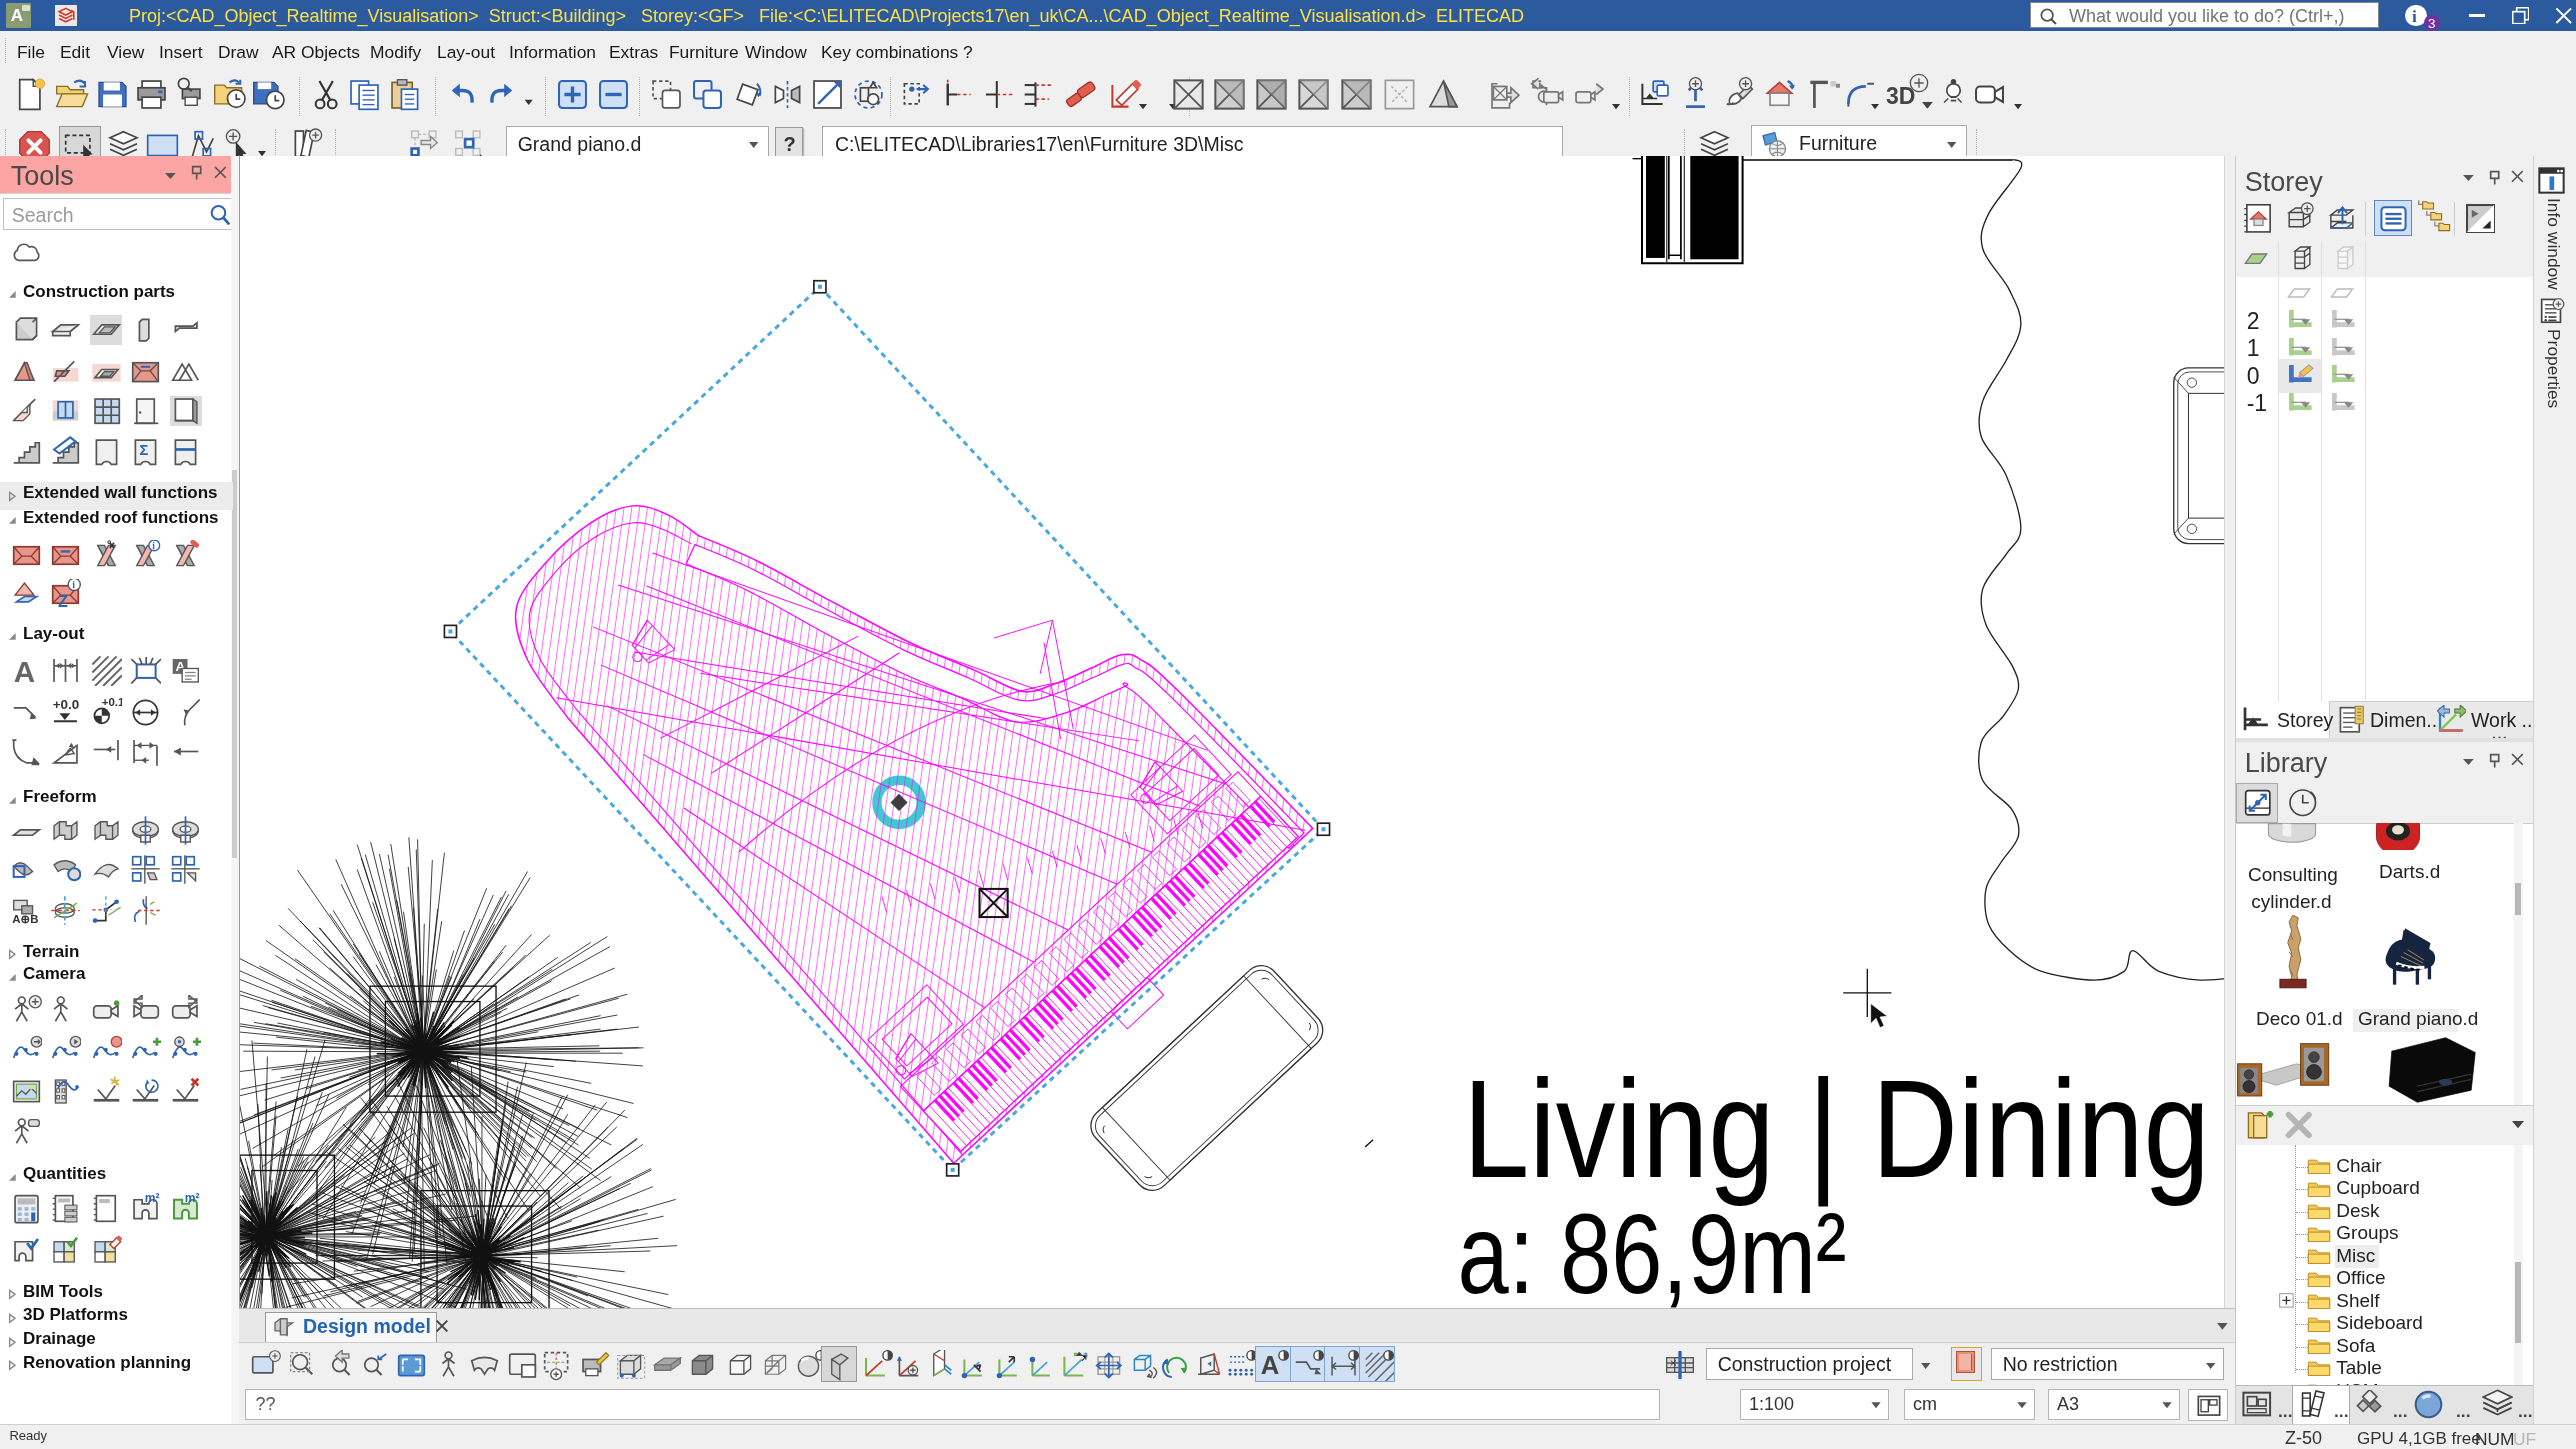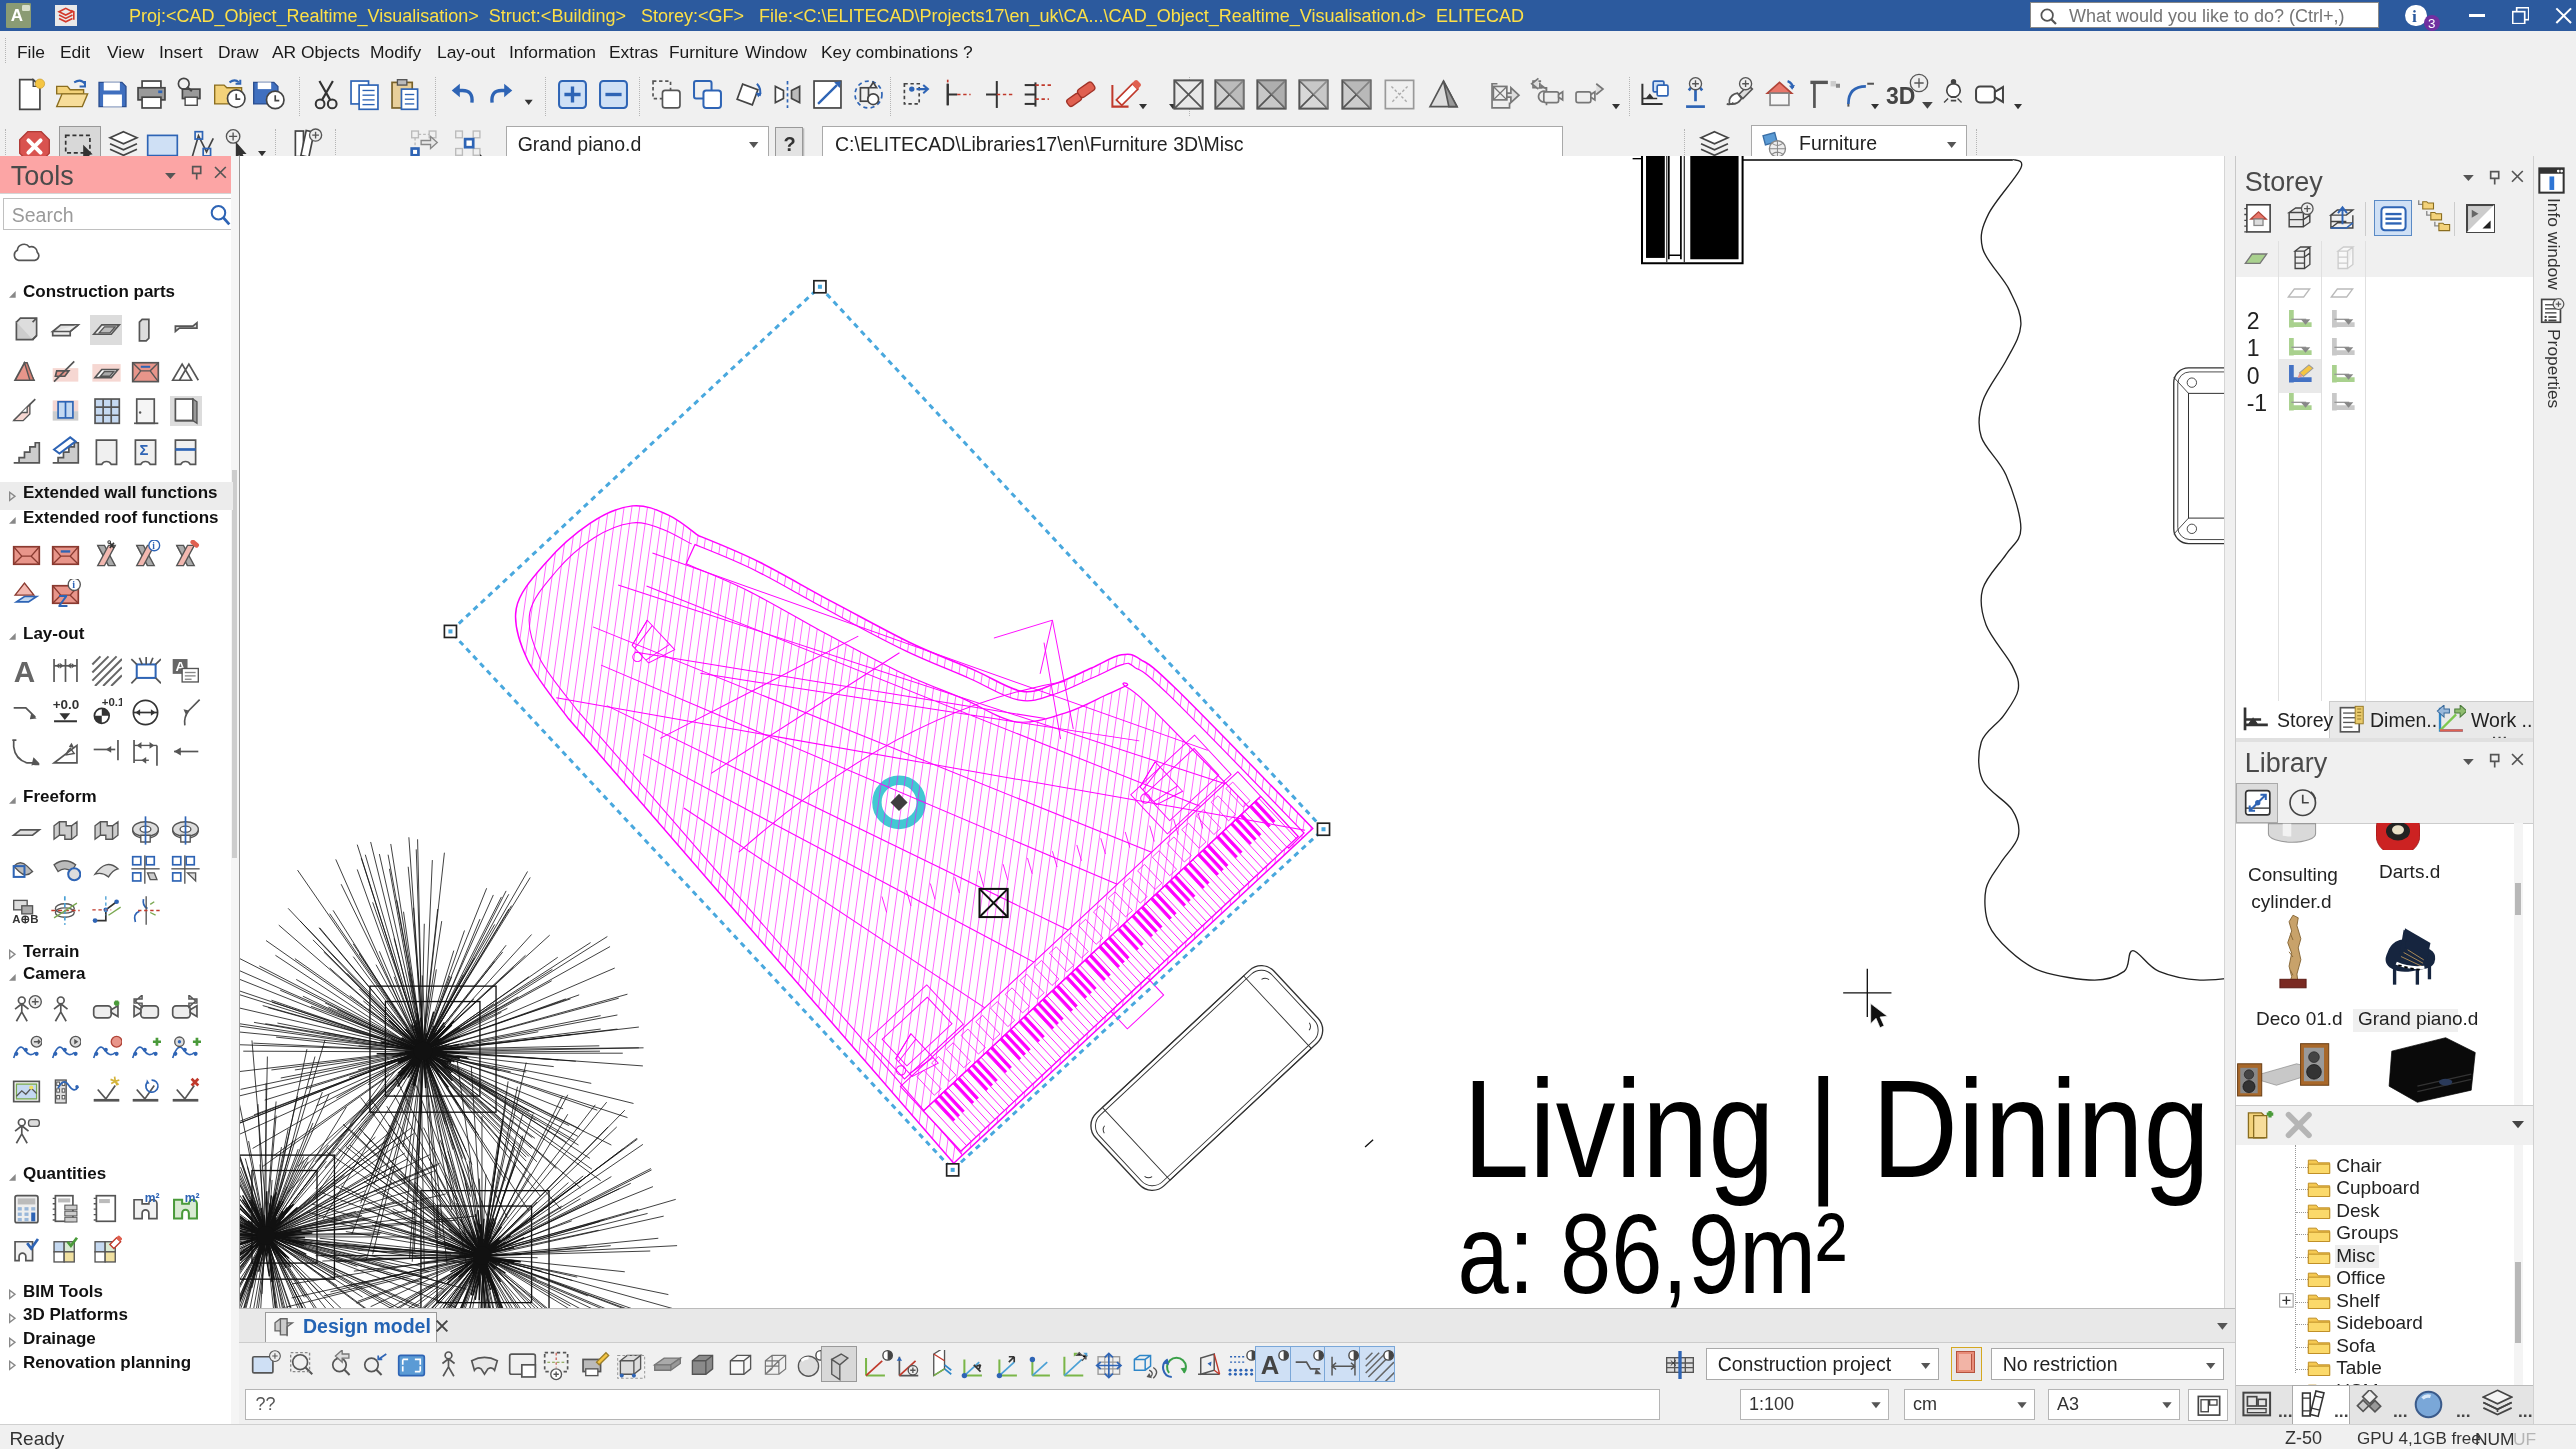--- a/index.html
+++ b/index.html
@@ -1755,21 +1755,21 @@
       <path d="M4 14 l10 -10 m-10 20 l20 -20 m-20 30 l30 -30 m-26 36 l32 -32 m-22 38 l28 -28 m-18 34 l20 -20 m-10 26 l12 -12" stroke="#666" stroke-width="2.2"></path>
       <circle cx="38" cy="8" r="7" fill="#fff" stroke="#444" stroke-width="2"></circle>
       <path d="M38 1 a7 7 0 0 1 0 14z" fill="#444"></path>
     </svg>
     <svg class="abs" style="left:1425px;top:5.4px" width="32" height="34" viewBox="0 0 48 50">
       <rect x="4" y="14" width="40" height="22" fill="#ddd" stroke="#555" stroke-width="2"></rect>
       <path d="M4 22 h40 M4 29 h40 M16 14 v22 M32 14 v22" stroke="#555" stroke-width="2"></path>
       <path d="M10 18 l8 8 m0 -8 l-8 8" stroke="#333" stroke-width="1.5"></path>
       <line x1="24" y1="4" x2="24" y2="46" stroke="#2e64b5" stroke-width="5"></line>
     </svg>
-    <div class="abs" style="left:1467px;top:5.4px;width:233px;height:32px;background:#fff;border:0.7px solid #a9a9a9">
+    <div class="abs" style="left:1467px;top:5.4px;width:207px;height:32px;background:#fff;border:0.7px solid #a9a9a9">
       <div class="abs" style="left:10.7px;top:4px;font-size:19.5px;color:#222">Construction project</div>
       <svg class="abs" style="left:212px;top:12px" width="13.4" height="10.7" viewBox="0 0 20 16">
         <path d="M3 3 l7 9 l7 -9z" fill="#555"></path>
       </svg>
     </div>
     <div class="abs" style="left:1712px;top:4px;width:31px;height:34px;background:#e8e8e8;border:1.3px solid #d5a820">
       <div class="abs" style="left:4px;top:3.4px;width:19px;height:21.5px;background:#e88d7a;border:1.3px solid #b5523e"></div>
       <div class="abs" style="left:6.7px;top:6px;width:13.4px;height:16px;background:#f2b4a6;border-right:1.3px solid #b5523e"></div>
     </div>
     <div class="abs" style="left:1752px;top:5.4px;width:233px;height:32px;background:#fff;border:0.7px solid #a9a9a9">
@@ -1803,18 +1803,18 @@
     </div>
     <div class="abs" style="left:1949px;top:2.7px;width:40px;height:32px;background:#fff;border:0.7px solid #b5b5b5">
       <svg class="abs" style="left:8px;top:5.4px" width="24" height="21.5" viewBox="0 0 36 32">
         <rect x="2" y="2" width="32" height="28" fill="none" stroke="#444" stroke-width="2.5"></rect>
         <rect x="6" y="7" width="11" height="18" fill="none" stroke="#444" stroke-width="2"></rect>
         <rect x="19" y="7" width="11" height="8" fill="none" stroke="#444" stroke-width="2"></rect>
       </svg>
     </div>
   </div>
 <div class="abs" style="left:0;top:1424px;width:2576px;height:25.5px;background:#f0f0f0;border-top:0.7px solid #d0d0d0">
-    <div class="abs" style="left:9.4px;top:2.7px;font-size:19px;color:#333">Ready</div>
+    <div class="abs" style="left:9.4px;top:2.7px;font-size:13px;color:#333">Ready</div>
     <div class="abs" style="left:2285px;top:3.4px;font-size:18px;color:#333">Z-50</div>
     <div class="abs" style="left:2357px;top:4px;font-size:17px;color:#333">GPU 4,1GB free</div>
     <div class="abs" style="left:2475px;top:4px;font-size:17.4px;color:#333">NUM</div>
     <div class="abs" style="left:2513px;top:4px;font-size:17.4px;color:#b5b5b5">UF</div>
   </div>
 
 </body></html>

